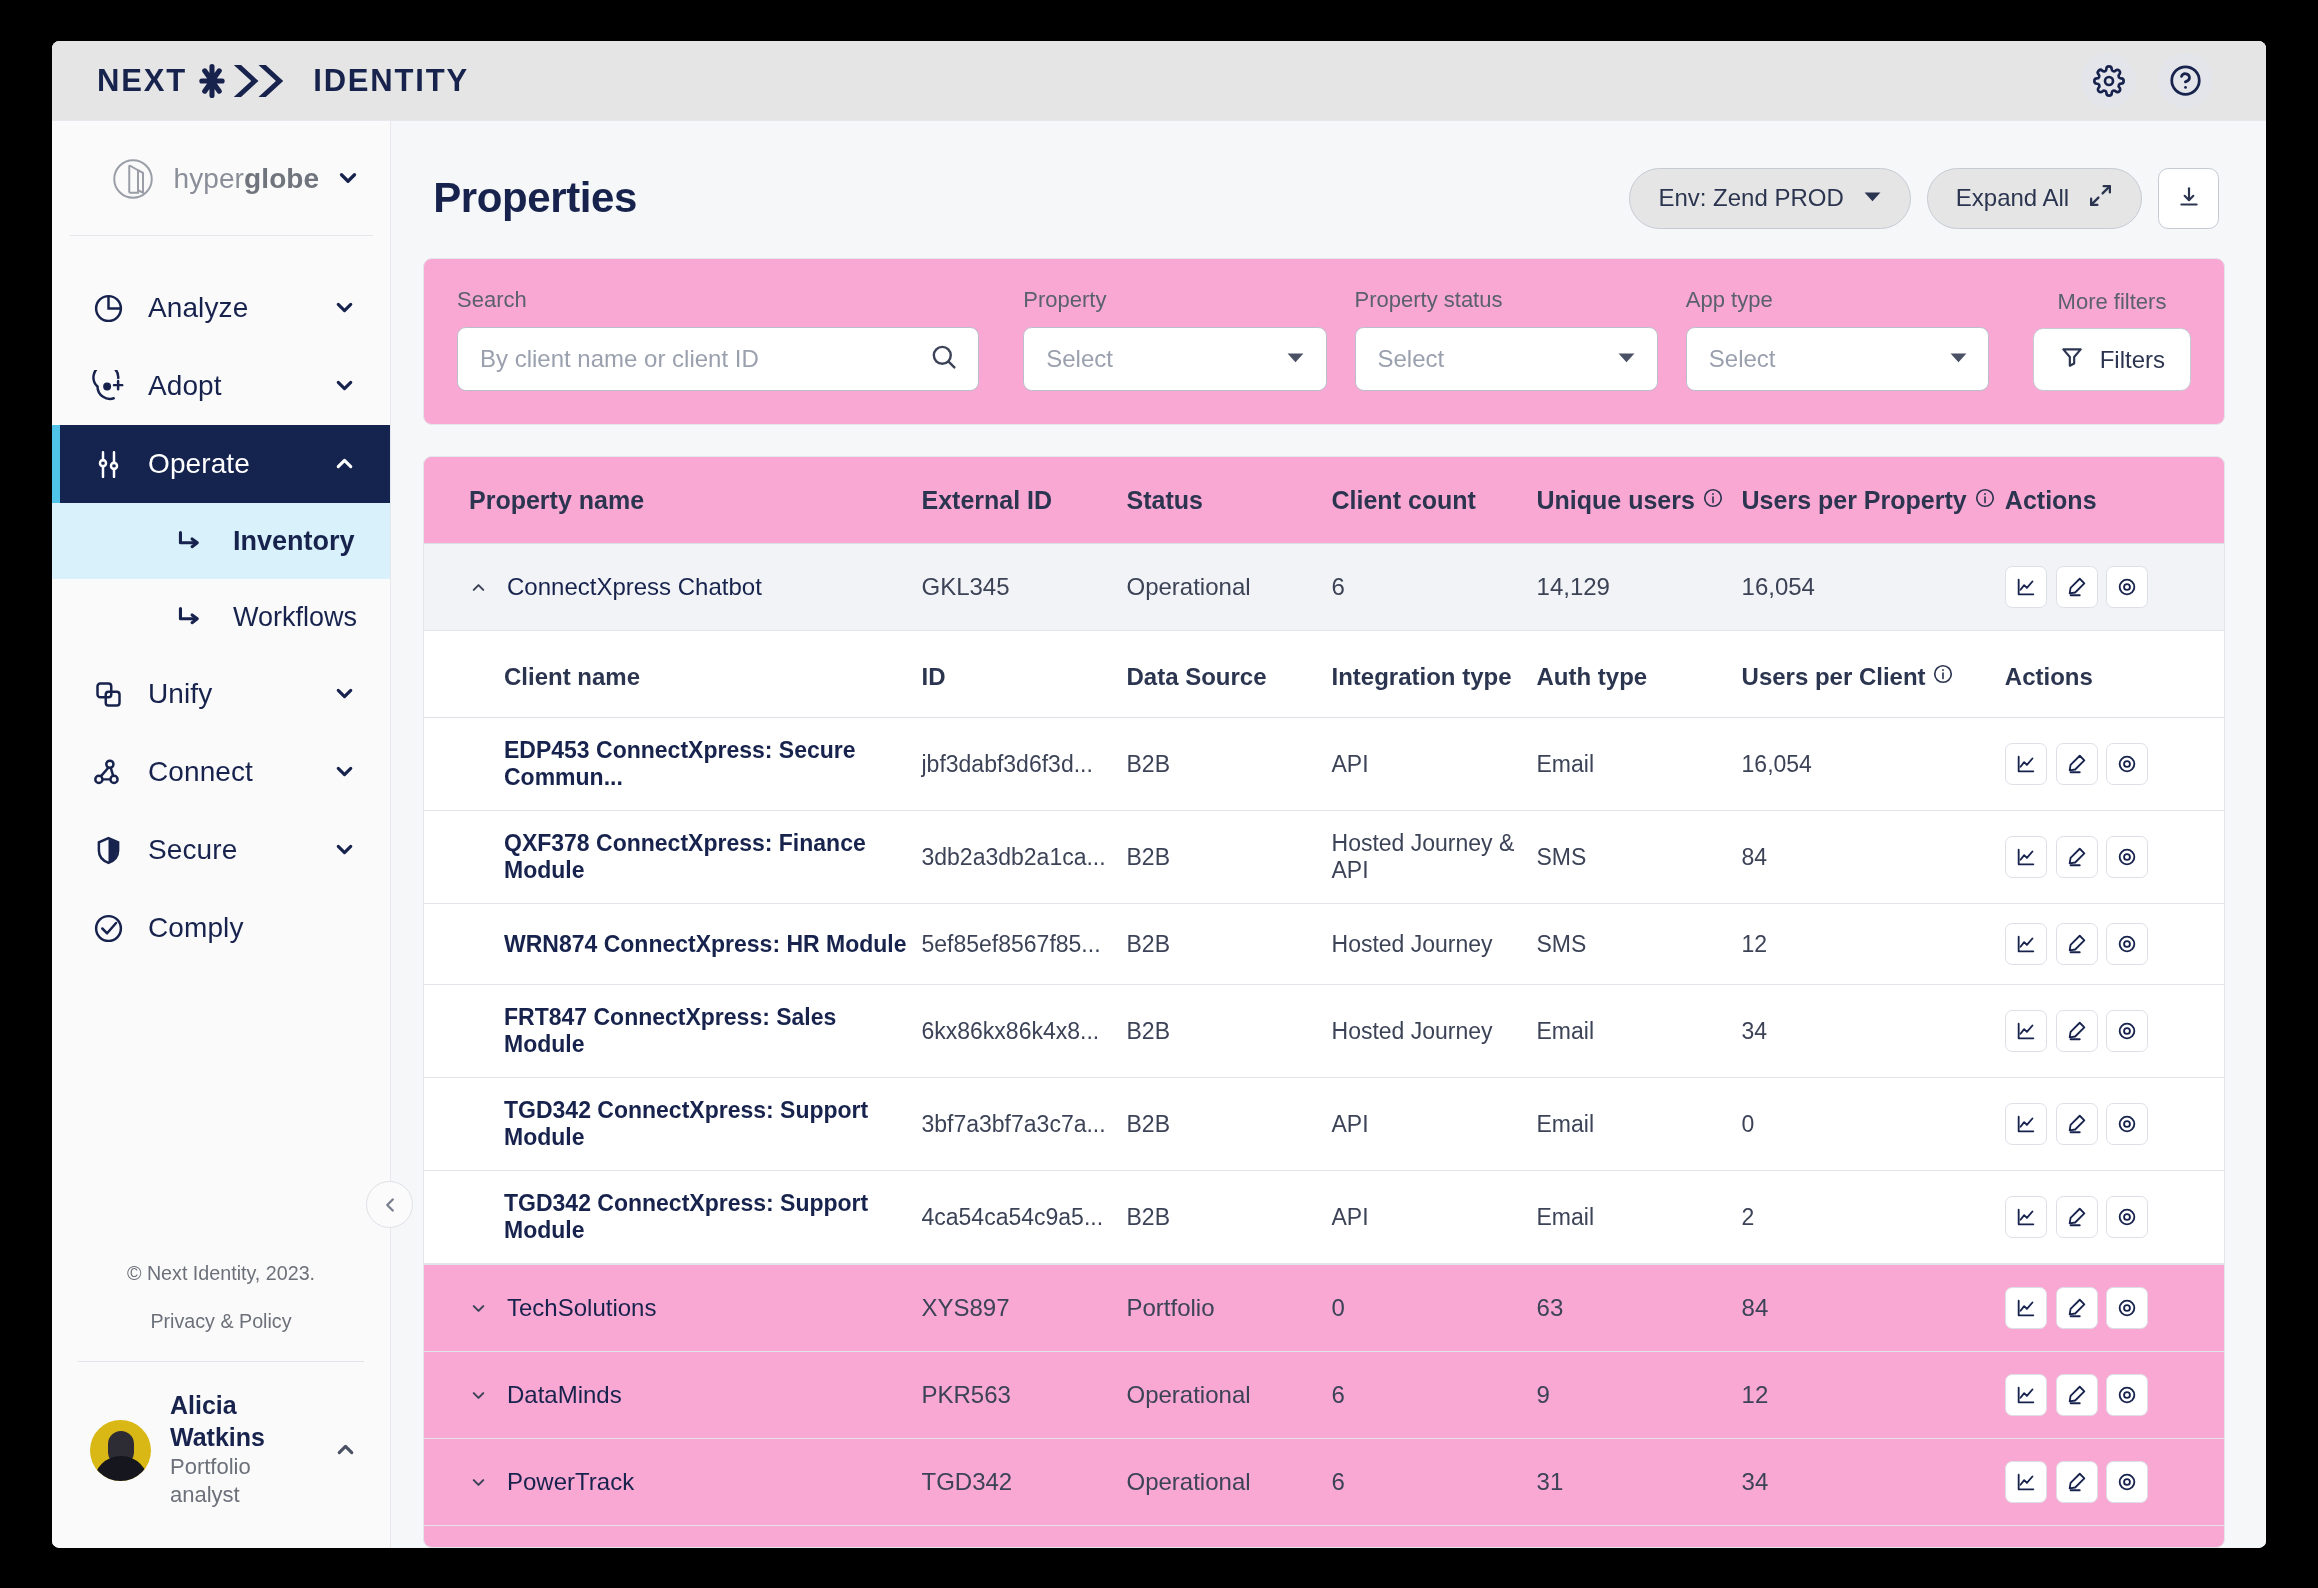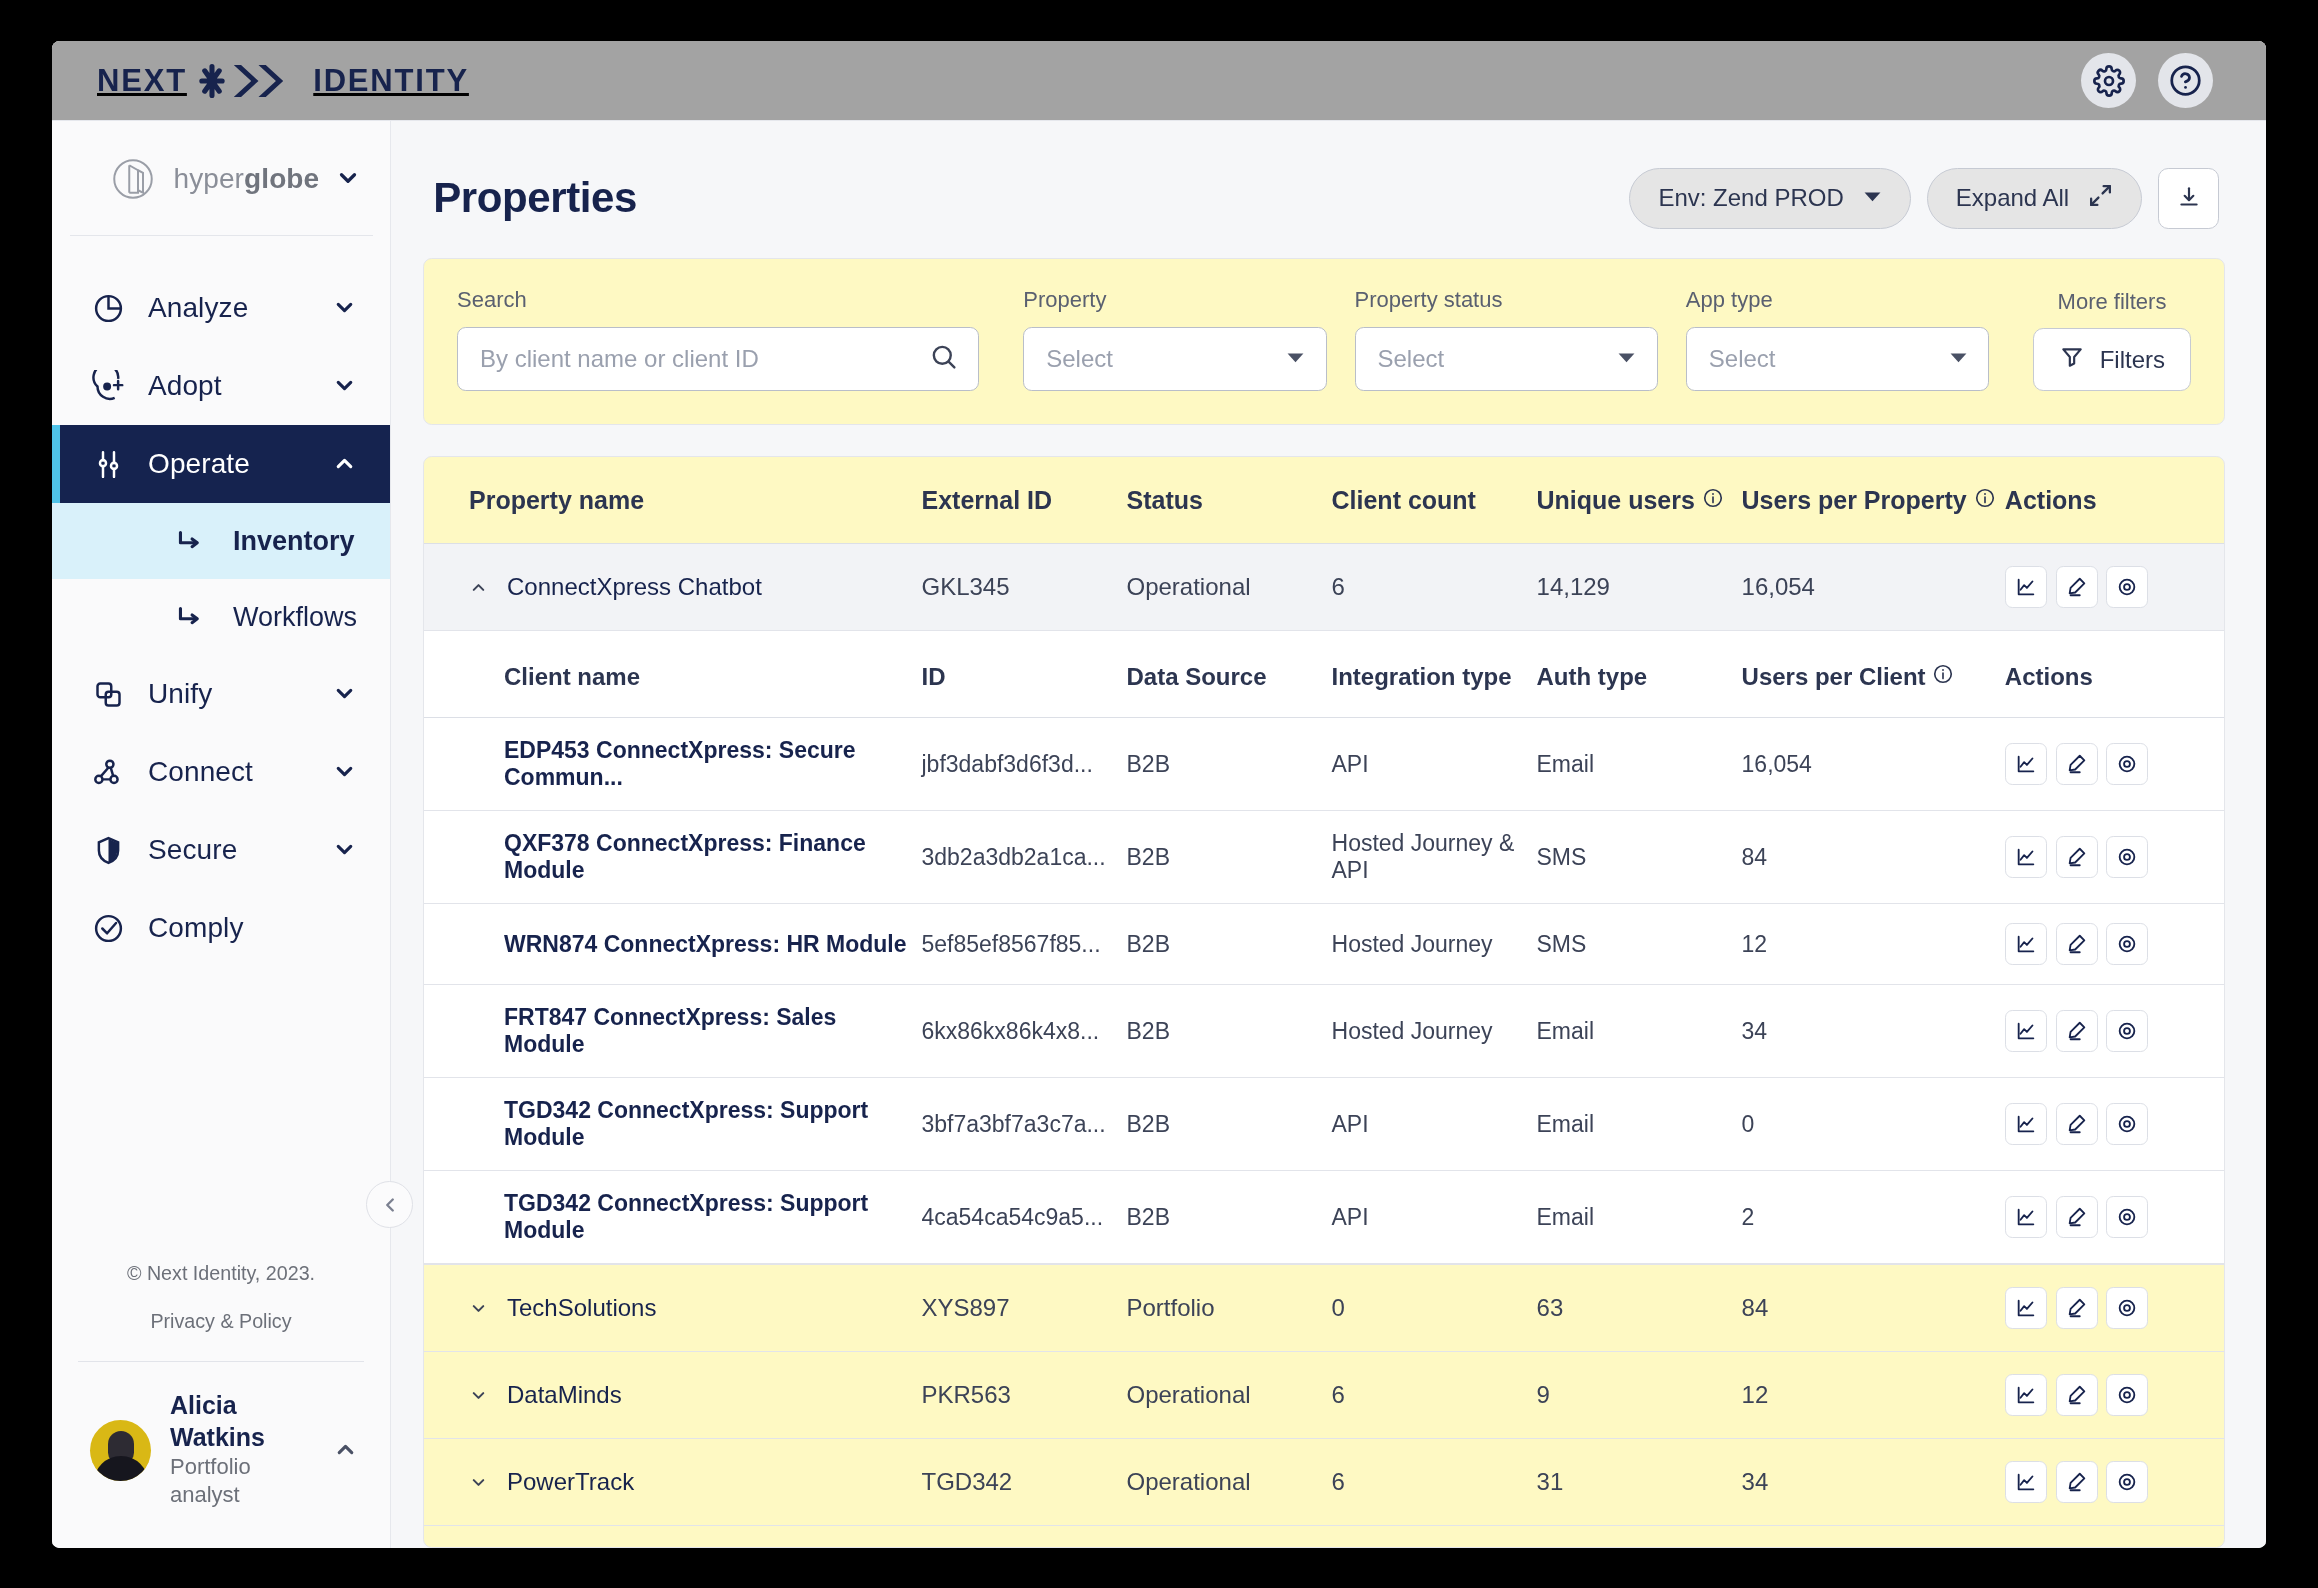--- a/index.html
+++ b/index.html
@@ -22,27 +22,26 @@
     border-radius: 7.3px;
     overflow: hidden;
     box-shadow: 0 7.3px 44px rgba(0,0,0,0.55);
     display: flex;
     flex-direction: column;
   }
 
   
   .topbar {
     height: 80px;
-    background: #a3a3a3;
+    background: #e5e5e5;
     border-bottom: 0.7px solid #e6e8ed;
     display: flex;
     align-items: center;
     padding: 0 53px 0 45px;
     flex: 0 0 80px;
-    text-decoration: underline;
   }
   .brand { display: flex; align-items: center; gap: 0; }
   .brand-text {
     font-size: 31px; font-weight: bold; letter-spacing: 1.8px;
     color: #17234d;
   }
   .brand-mark { display: inline-flex; align-items: center; margin: 0 8.7px; }
   .topbar-right { margin-left: auto; display: flex; gap: 22px; align-items: center; }
   .circle-btn {
     width: 55px; height: 55px; border-radius: 50%;
@@ -157,21 +156,21 @@
     background: #e5e5e5; display: flex; align-items: center; gap: 19px;
     padding: 0 28px; color: #2c3550; font-size: 24px;
   }
   .icon-sq-btn {
     width: 61px; height: 61px; border: 0.7px solid #c6cad3; border-radius: 10.2px;
     background: #ffffff; display: flex; align-items: center; justify-content: center;
   }
 
   
   .card {
-    background: #fef9c3; border: 0.7px solid #e4e6eb; border-radius: 8.7px;
+    background: #f9a8d4; border: 0.7px solid #e4e6eb; border-radius: 8.7px;
   }
   .filters-card {
     padding: 28px 33px 33px;
     display: flex; align-items: flex-end; gap: 0;
   }
   .field { display: flex; flex-direction: column; }
   .field-label { font-size: 22px; color: #5a6070; margin-bottom: 14.6px; }
   .field-input {
     height: 64px; border: 0.7px solid #b9bec9; border-radius: 8.7px;
     background: #ffffff; display: flex; align-items: center;

